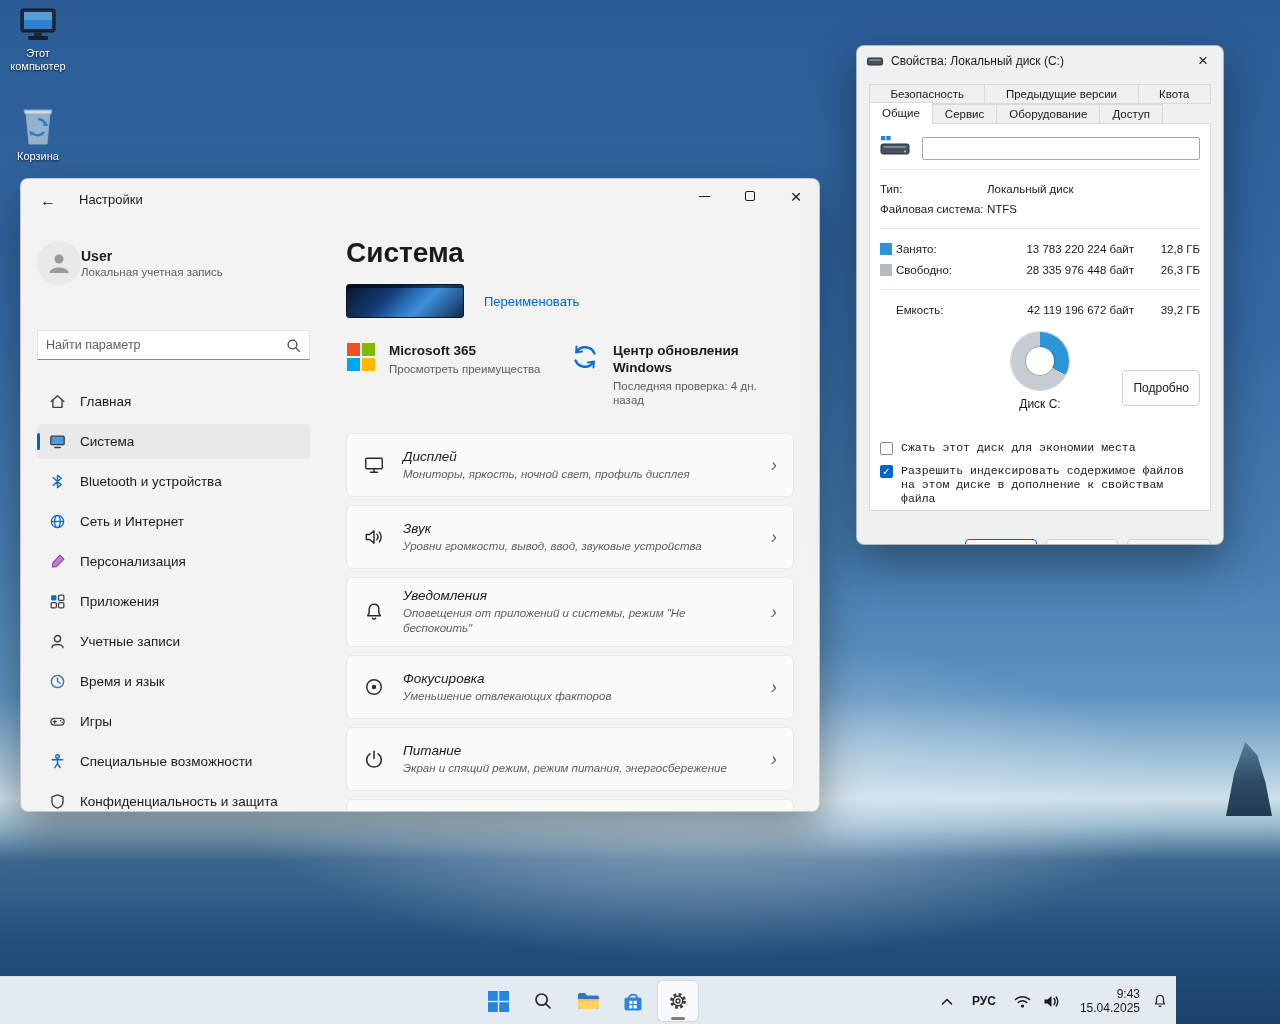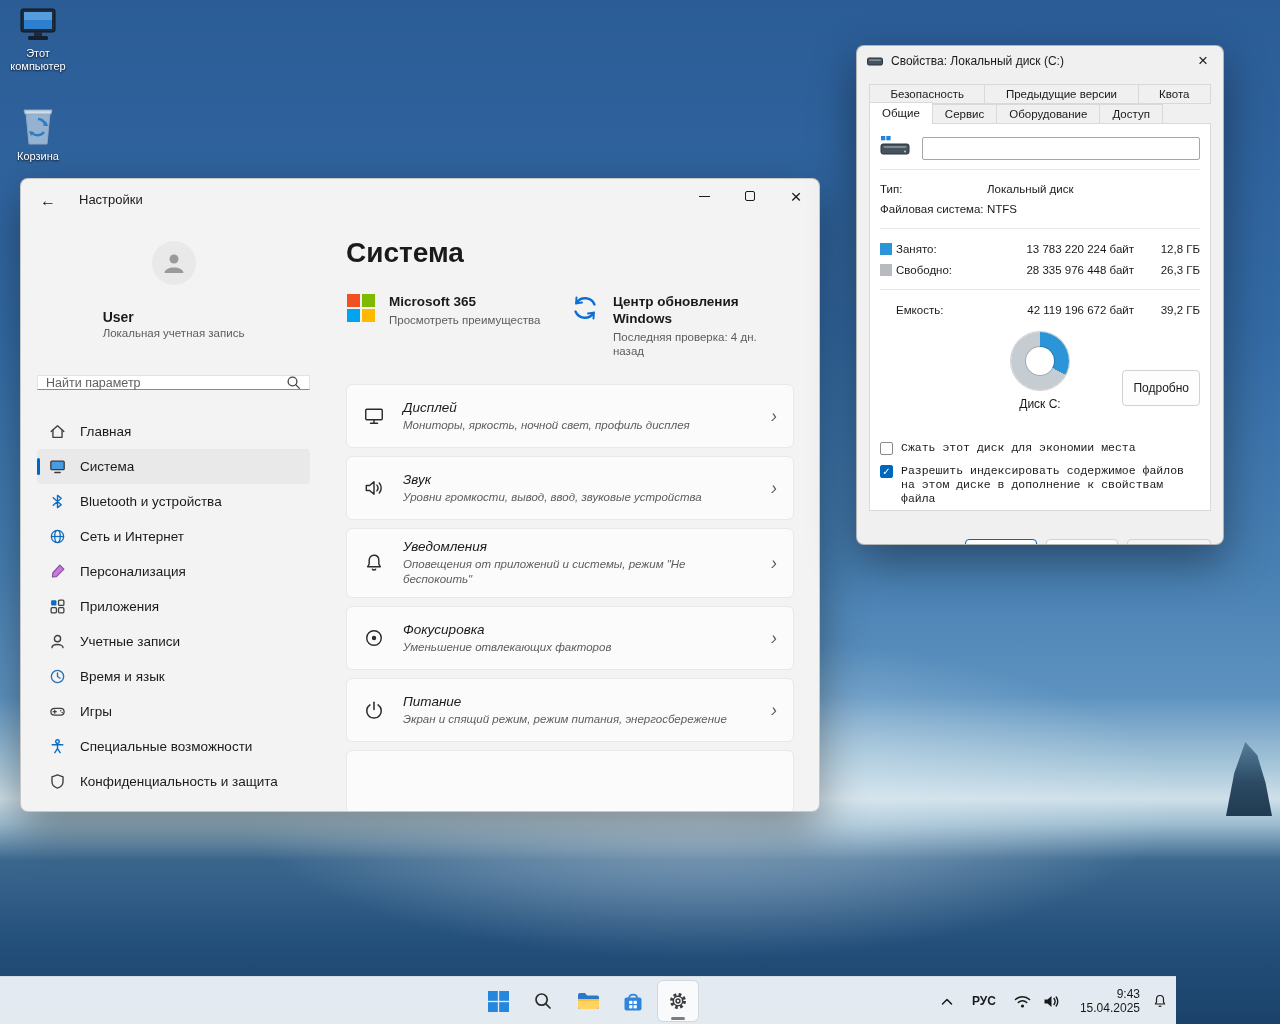--- a/index.html
+++ b/index.html
@@ -31,29 +31,29 @@
     font-size:16px; border-radius:4px; }
   .sw-title { font-size:13px; margin:13px 0 0 14px; }
   .sw-controls { margin-left:auto; display:flex; }
   .wc { width:46px; height:34px; display:flex; align-items:center; justify-content:center; }
   .wc-min i { display:block; width:11px; border-top:1.3px solid #1a1a1a; }
   .wc-max i { display:block; width:10px; height:10px; border:1.2px solid #1a1a1a; border-radius:2px; }
   .wc-close { font-size:19px; line-height:1; }
   .sw-body { display:flex; height:594px; }
 
   .sw-sidebar { width:305px; padding:0 16px; flex:0 0 auto; }
-  .user-row { display:flex; align-items:center; gap:24px; margin-top:22px;flex-direction:column; }
+  .user-row { display:flex; align-items:center; gap:0; margin-top:22px; }
   .avatar { width:44px; height:44px; border-radius:50%; background:#e9e9e9; display:flex; align-items:center; justify-content:center; }
   .user-name { font-size:14px; font-weight:700; }
   .user-type { font-size:11.5px; color:#5d5d5d; margin-top:2px; }
-  .search-box { margin-top:36px; height:15px; background:#fff; border:1px solid #e3e3e3; border-bottom:1px solid #8a8a8a;
+  .search-box { margin-top:45px; height:30px; background:#fff; border:1px solid #e3e3e3; border-bottom:1px solid #8a8a8a;
     border-radius:0; display:flex; align-items:center; padding:0 8px; }
   .search-box input { border:none; outline:none; flex:1; font-size:12.5px; font-family:inherit; color:#1a1a1a; background:transparent; }
   .search-box input::placeholder { color:#616161; }
-  .nav-list { margin-top:24px; display:flex; flex-direction:column; }
+  .nav-list { margin-top:24px; display:flex; flex-direction:column; gap:5px; }
   .nav-item { position:relative; height:35px; display:flex; align-items:center; gap:14px; padding:0 12px; border-radius:4px; cursor:default; }
   .nav-item.selected { background:#e9e9e9; }
   .nav-item.selected::before { content:""; position:absolute; left:0; top:9px; width:3px; height:17px; border-radius:2px; background:var(--accent,#0067c0); }
   .nav-label { font-size:13.5px; white-space:nowrap; }
 
   .sw-main { flex:1; padding:0 25px 0 20px; }
   .page-title { font-size:28px; font-weight:600; margin-top:18px; }
   .hero-row { display:flex; align-items:center; gap:20px; margin-top:15px; }
   .device-thumb { width:118px; height:34px; border-radius:3px; border:1px solid #0a1626;
     background:linear-gradient(135deg,#08142c 0%,#123c76 35%,#2f77c2 55%,#3f8fd8 65%,#0d2b55 100%);
@@ -302,20 +302,24 @@
               </svg>
             </span>
           <span class="nav-label">Конфиденциальность и защита</span>
         </div>
       </div>
     </div>
 
     <div class="sw-main">
       <div class="page-title">Система</div>
 
+      <div class="hero-row">
+        <div class="device-thumb"></div>
+        <span class="link">Переименовать</span>
+      </div>
 
       <div class="promo-row">
         <div class="promo">
           <span>
             <svg width="30" height="30" viewBox="0 0 30 30">
                 <rect x="1" y="1" width="13" height="13" fill="#f25022"></rect>
                 <rect x="16" y="1" width="13" height="13" fill="#7fba00"></rect>
                 <rect x="1" y="16" width="13" height="13" fill="#00a4ef"></rect>
                 <rect x="16" y="16" width="13" height="13" fill="#ffb900"></rect>
               </svg>

